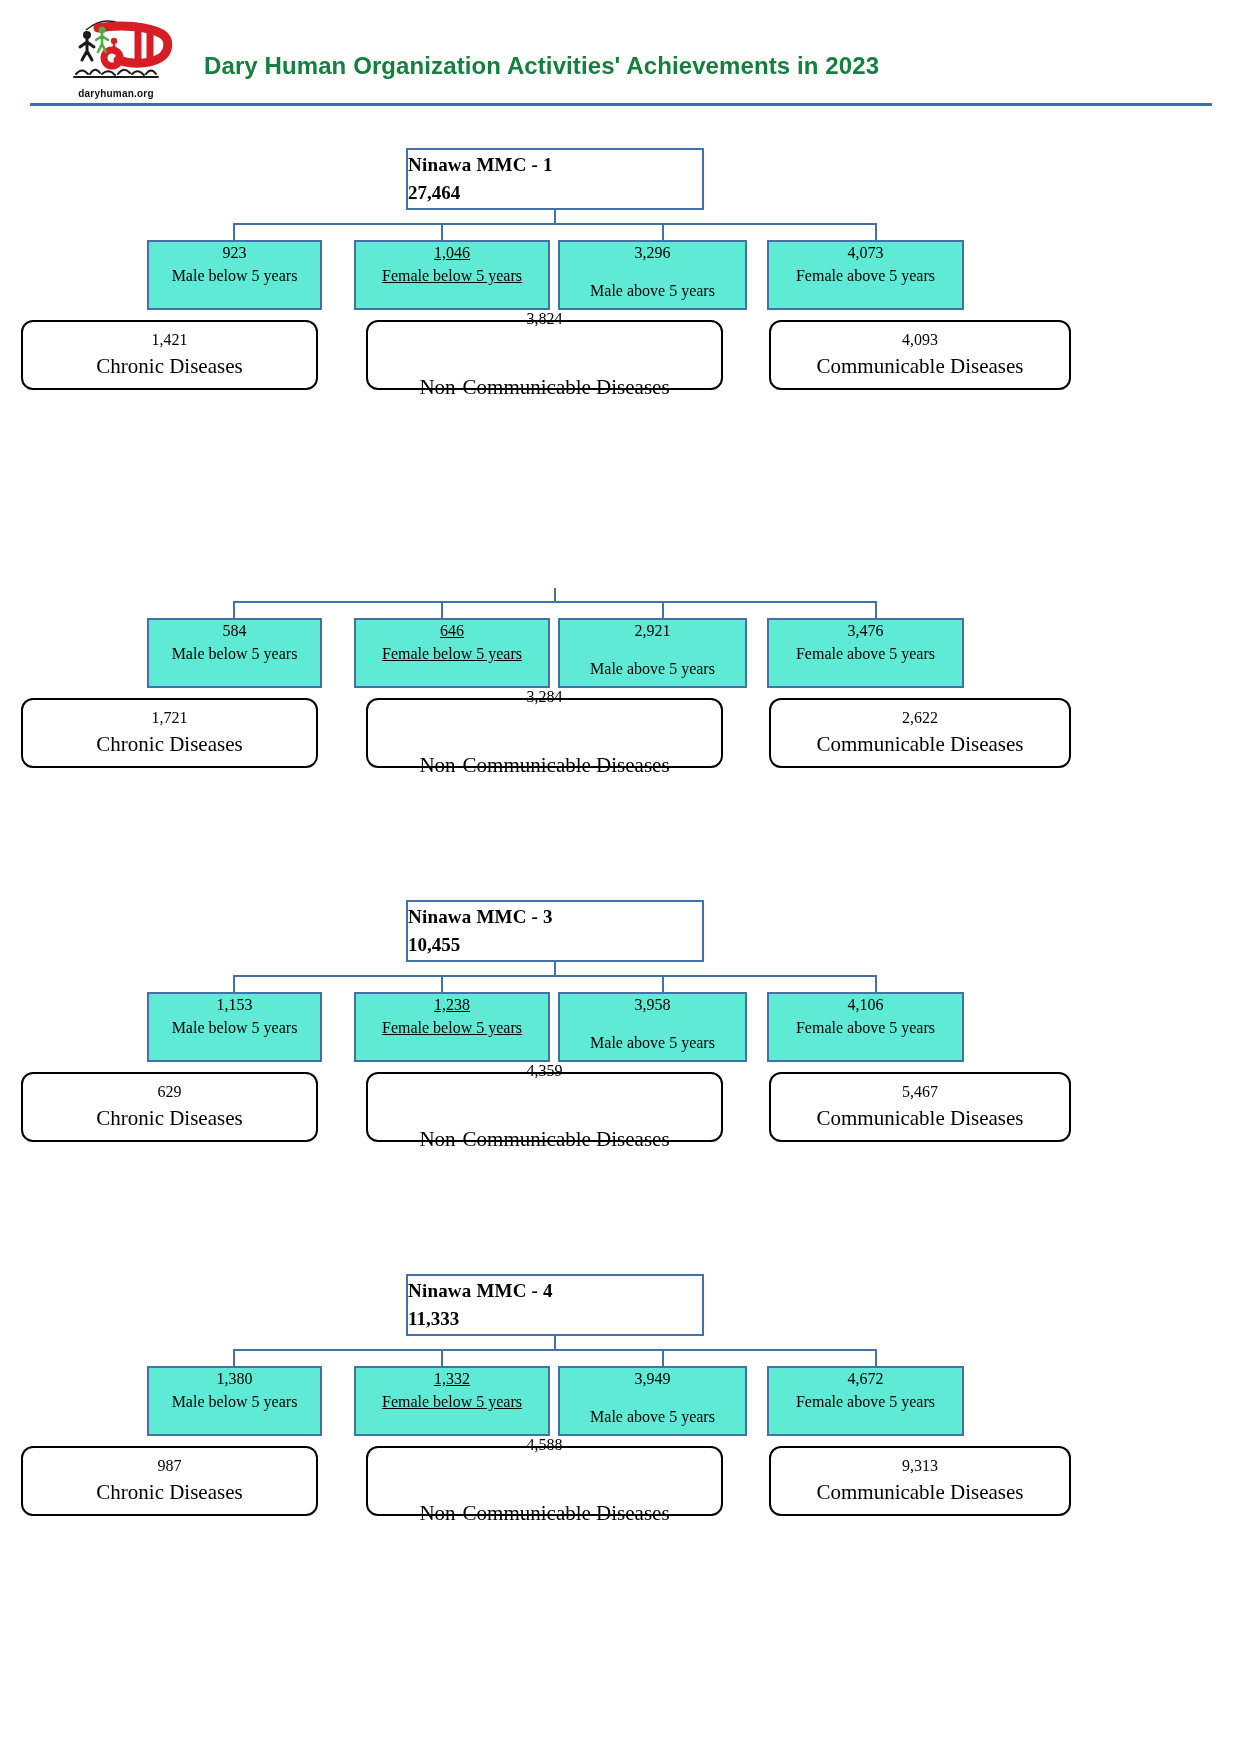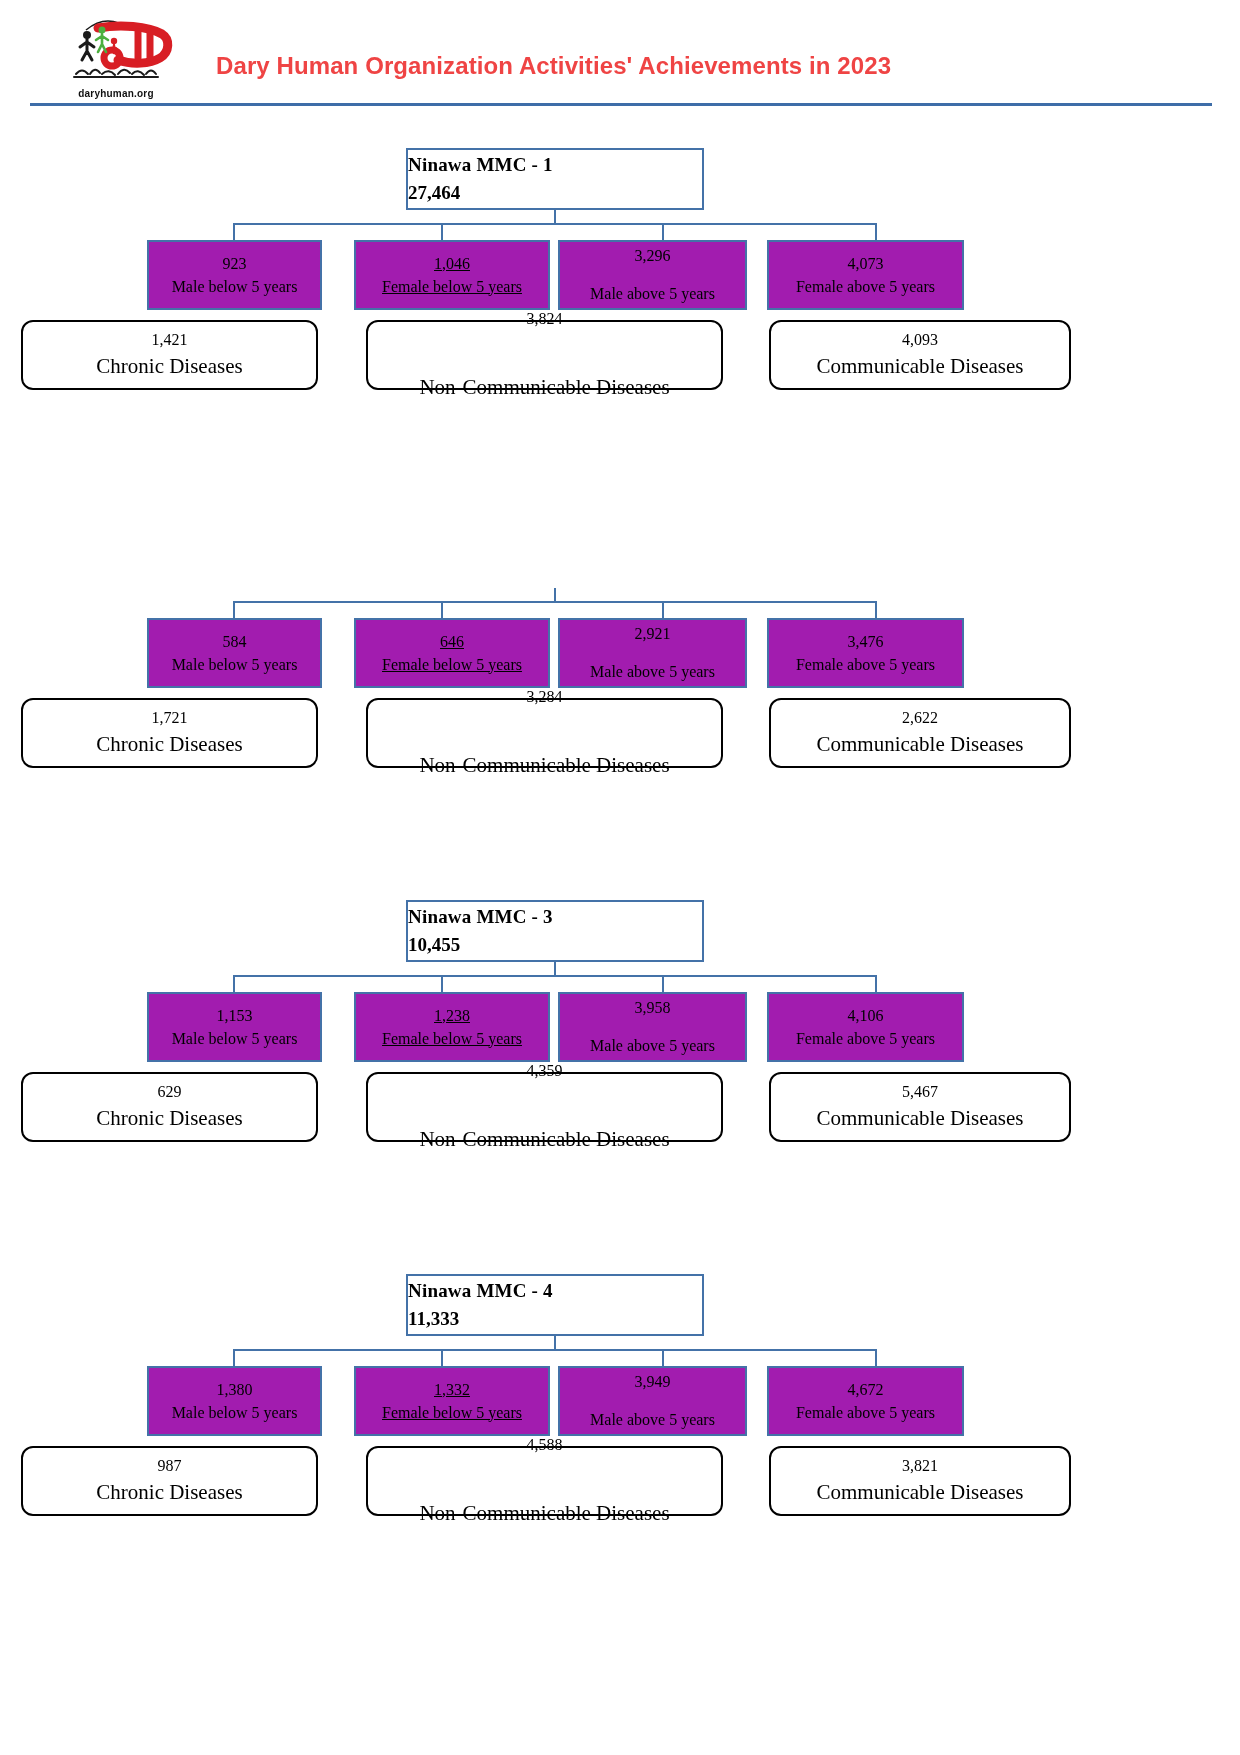--- a/index.html
+++ b/index.html
@@ -33,25 +33,25 @@
     width: 128px;
     text-align: center;
     font-family: "Liberation Sans", sans-serif;
     font-size: 10px;
     font-weight: bold;
     color: #111;
     letter-spacing: .2px;
   }
   .header-title {
     position: absolute;
-    left: 216px; top: 52px;
+    left: 204px; top: 52px;
     font-family: "Liberation Sans", sans-serif;
     font-size: 24px;
     font-weight: bold;
-    color: #ef4444;
+    color: #15803d;
     letter-spacing: .1px;
     white-space: nowrap;
   }
   .header-rule {
     position: absolute;
     left: 30px; top: 103px;
     width: 1182px; height: 3px;
     background: #3E6DA8;
   }
 
@@ -123,27 +123,26 @@
     position: absolute;
     left: 0; top: 120px;
     width: 1240px;
     height: 70px;
   }
   .demo-box {
     position: absolute;
     top: 0;
     height: 70px;
     border: 2px solid #4472A8;
-    background: #a21caf;
+    background: #5eead4;
     display: flex;
     flex-direction: column;
     align-items: center;
-    justify-content: center;
     gap: 5px;
-    padding: 12px 4px;
+    padding: 2px 4px;
   }
   .demo-box.b1 { left: 147px; width: 175px; }
   .demo-box.b2 { left: 354px; width: 196px; text-decoration: underline; }
   .demo-box.b3 { left: 558px; width: 189px; gap: 20px; }
   .demo-box.b4 { left: 767px; width: 197px; }
   .demo-value { font-size: 16px; }
   .demo-label { font-size: 16px; white-space: nowrap; }
 
   
   .disease-row {
@@ -401,19 +400,19 @@
     <div class="disease-row">
       <div class="disease-box c1">
         <div class="disease-value">987</div>
         <div class="disease-label">Chronic Diseases</div>
       </div>
       <div class="disease-box c2">
         <div class="disease-value">4,588</div>
         <div class="disease-label">Non-Communicable Diseases</div>
       </div>
       <div class="disease-box c3">
-        <div class="disease-value">3,821</div>
+        <div class="disease-value">9,313</div>
         <div class="disease-label">Communicable Diseases</div>
       </div>
     </div>
 
   </div>
 </div>
 
 </body></html>

